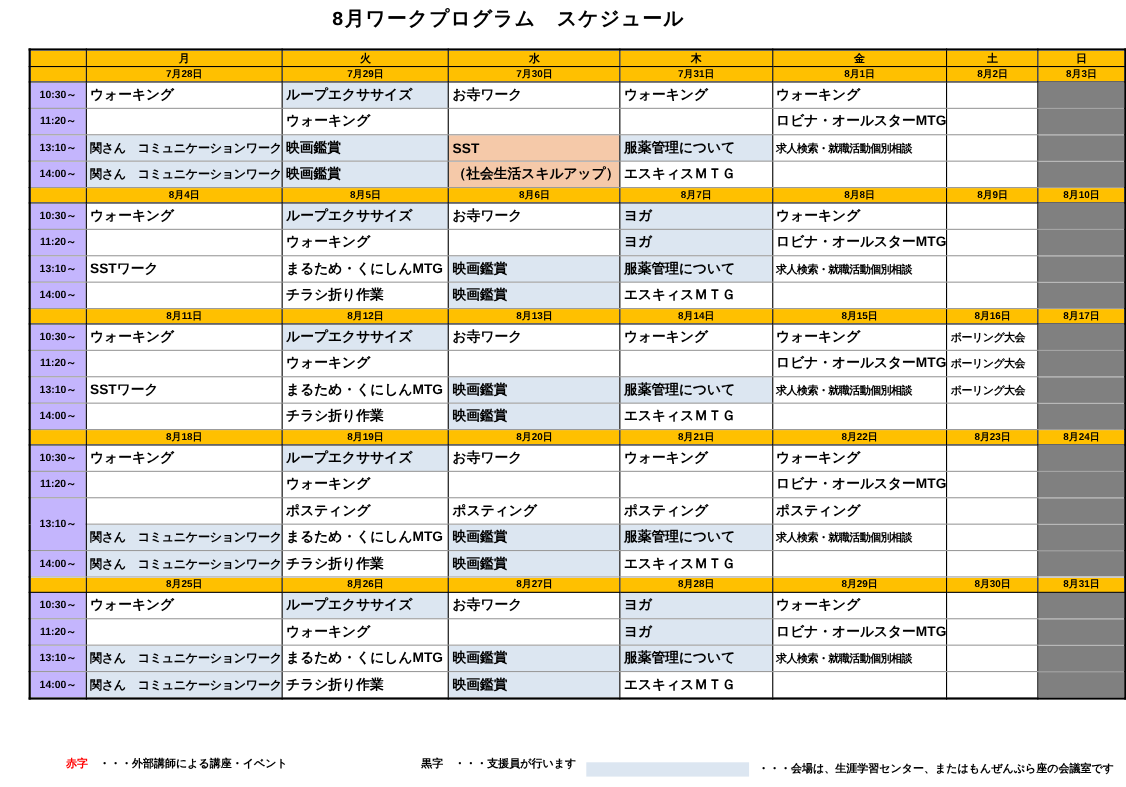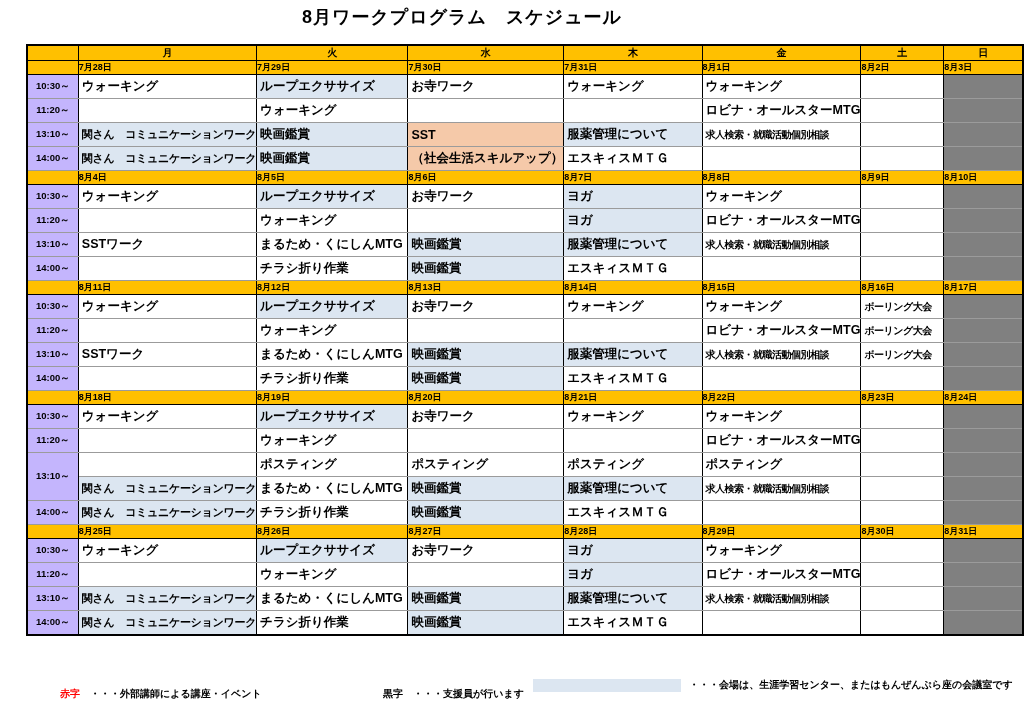--- a/index.html
+++ b/index.html
@@ -3,58 +3,58 @@
 <meta charset="utf-8">
 <style>
   html,body{margin:0;padding:0;}
   body{
     width:1024px;height:715px;position:relative;background:#ffffff;
     font-family:"Liberation Sans","DejaVu Sans",sans-serif;
     -webkit-font-smoothing:antialiased;
   }
   .page-title{
     position:absolute;top:5px;left:0;width:924px;text-align:center;
-    font-size:18px;font-weight:bold;color:#000;letter-spacing:1px;
+    font-size:18px;font-weight:bold;color:#000;letter-spacing:1px;font-family:Liberation Mono, monospace;
   }
   table.schedule{
     position:absolute;left:26px;top:44px;
     border-collapse:collapse;table-layout:fixed;
     border:2px solid #000;
   }
   table.schedule td{
     overflow:hidden;white-space:nowrap;box-sizing:border-box;
     border-left:1px solid #000;border-right:1px solid #000;
     border-top:1px solid #9b9b9b;border-bottom:1px solid #9b9b9b;
     font-weight:bold;color:#000;
   }
   tr.head-row td{
     background:#FFC000;height:13px;font-size:10px;text-align:center;
     border-top:1px solid #000;border-bottom:1px solid #000;padding:0;
   }
   tr.date-row td{
-    background:#FFC000;height:11px;font-size:9px;text-align:left;
+    background:#FFC000;height:11px;font-size:9px;text-align:center;
     border-top:1px solid #000;border-bottom:1px solid #000;padding:0;
   }
   td.time-cell{
     background:#c4b5fd;font-size:9.5px;text-align:center;
     border-top:1px solid #000;border-bottom:1px solid #000;padding:0;
   }
   tr.data-row td{height:24px;}
   td.activity-cell{font-size:12.5px;padding:0 0 0 3px;vertical-align:middle;}
   td.activity-cell.small{font-size:11px;letter-spacing:-0.3px;}
   td.activity-cell.mid{font-size:10px;letter-spacing:-0.5px;}
   td.red{color:#FF0000;}
   td.bg-blue{background:#DCE6F1;}
   td.bg-peach{background:#F5C9A9;}
   td.bg-gray{background:#808080;border-top:1px solid #6e6e6e;border-bottom:1px solid #6e6e6e;}
   .footer{position:absolute;left:0;top:678px;width:1024px;height:37px;font-weight:bold;padding-left:19px;}
   .legend-red{position:absolute;left:60px;top:9px;font-size:10px;color:#000;}
   .legend-red .red-word{color:#FF0000;}
   .legend-black{position:absolute;left:383px;top:9px;font-size:10px;color:#000;}
-  .legend-rows{position:absolute;left:533px;top:0;}
+  .legend-rows{position:absolute;left:533px;top:14px;}
   .legend-row{display:flex;align-items:center;margin-bottom:3px;}
   .swatch{width:148px;height:13px;flex:0 0 148px;}
   .swatch-blue{background:#DCE6F1;}
   .swatch-orange{background:#F2BB93;}
   .legend-row .txt1{font-size:10px;color:#000;margin-left:8px;}
   .legend-row .txt2{font-size:8.5px;color:#4a4a4a;margin-left:8px;}
 </style>
 </head>
 <body>
 

